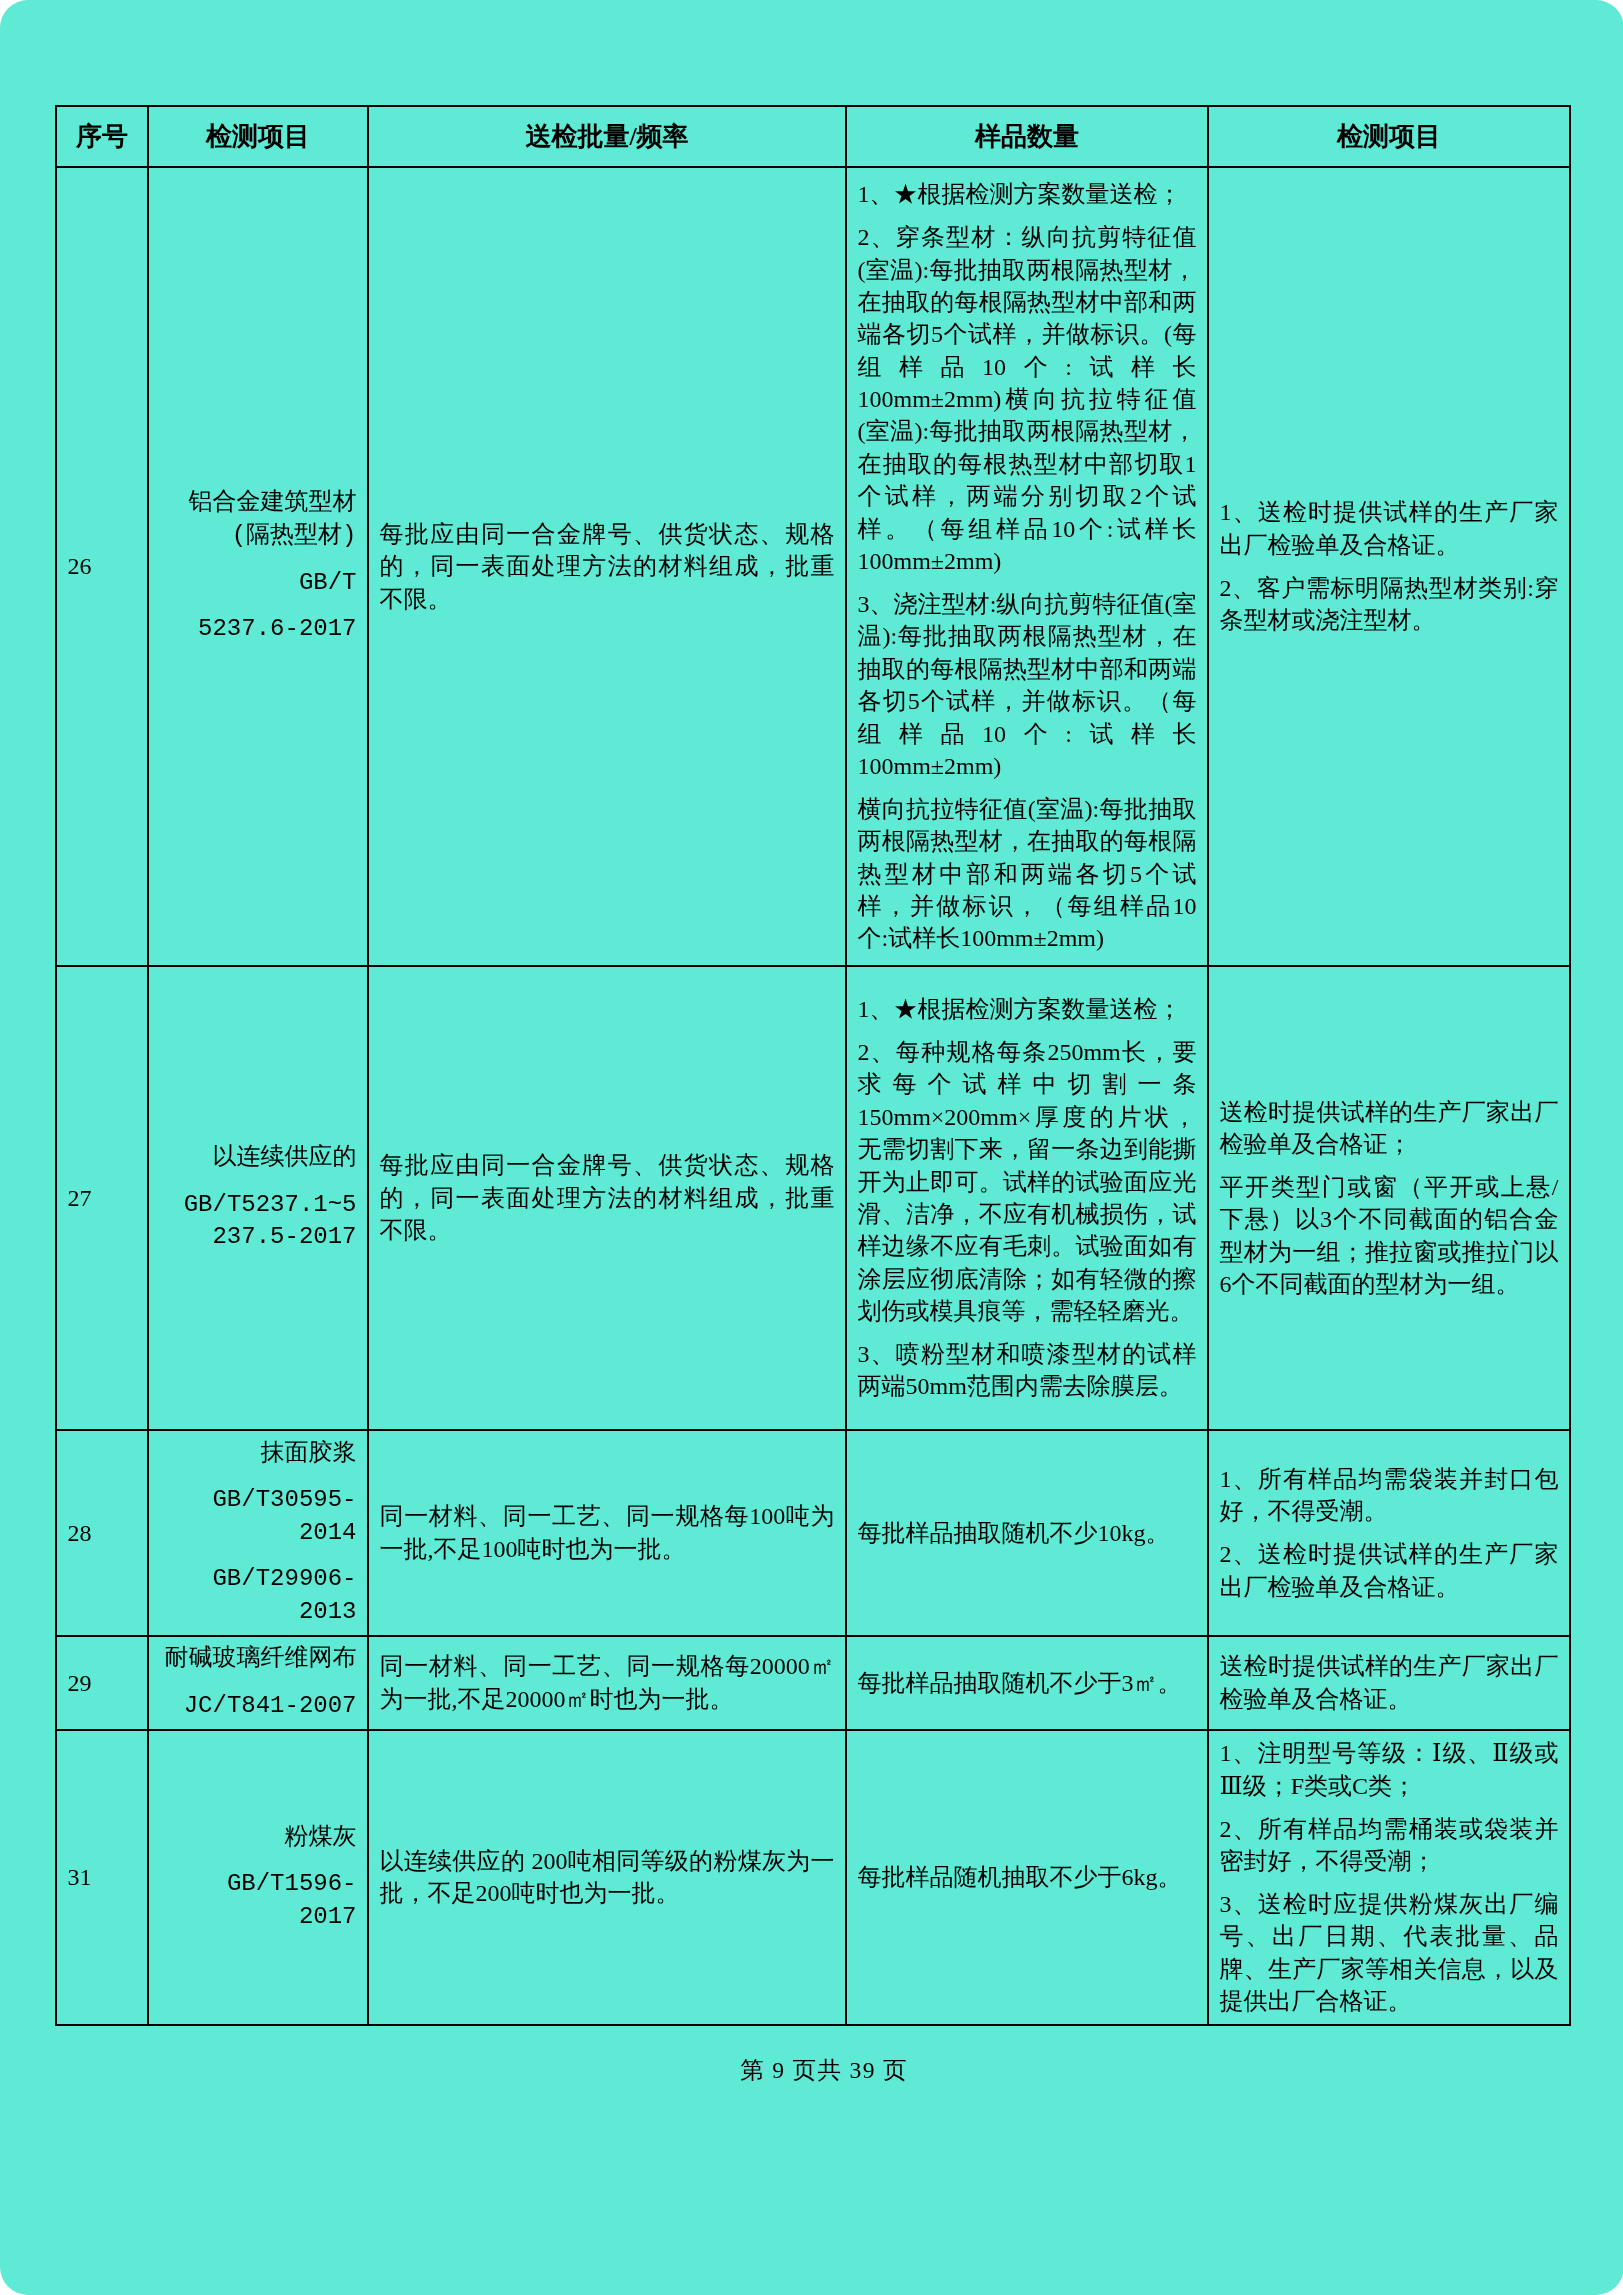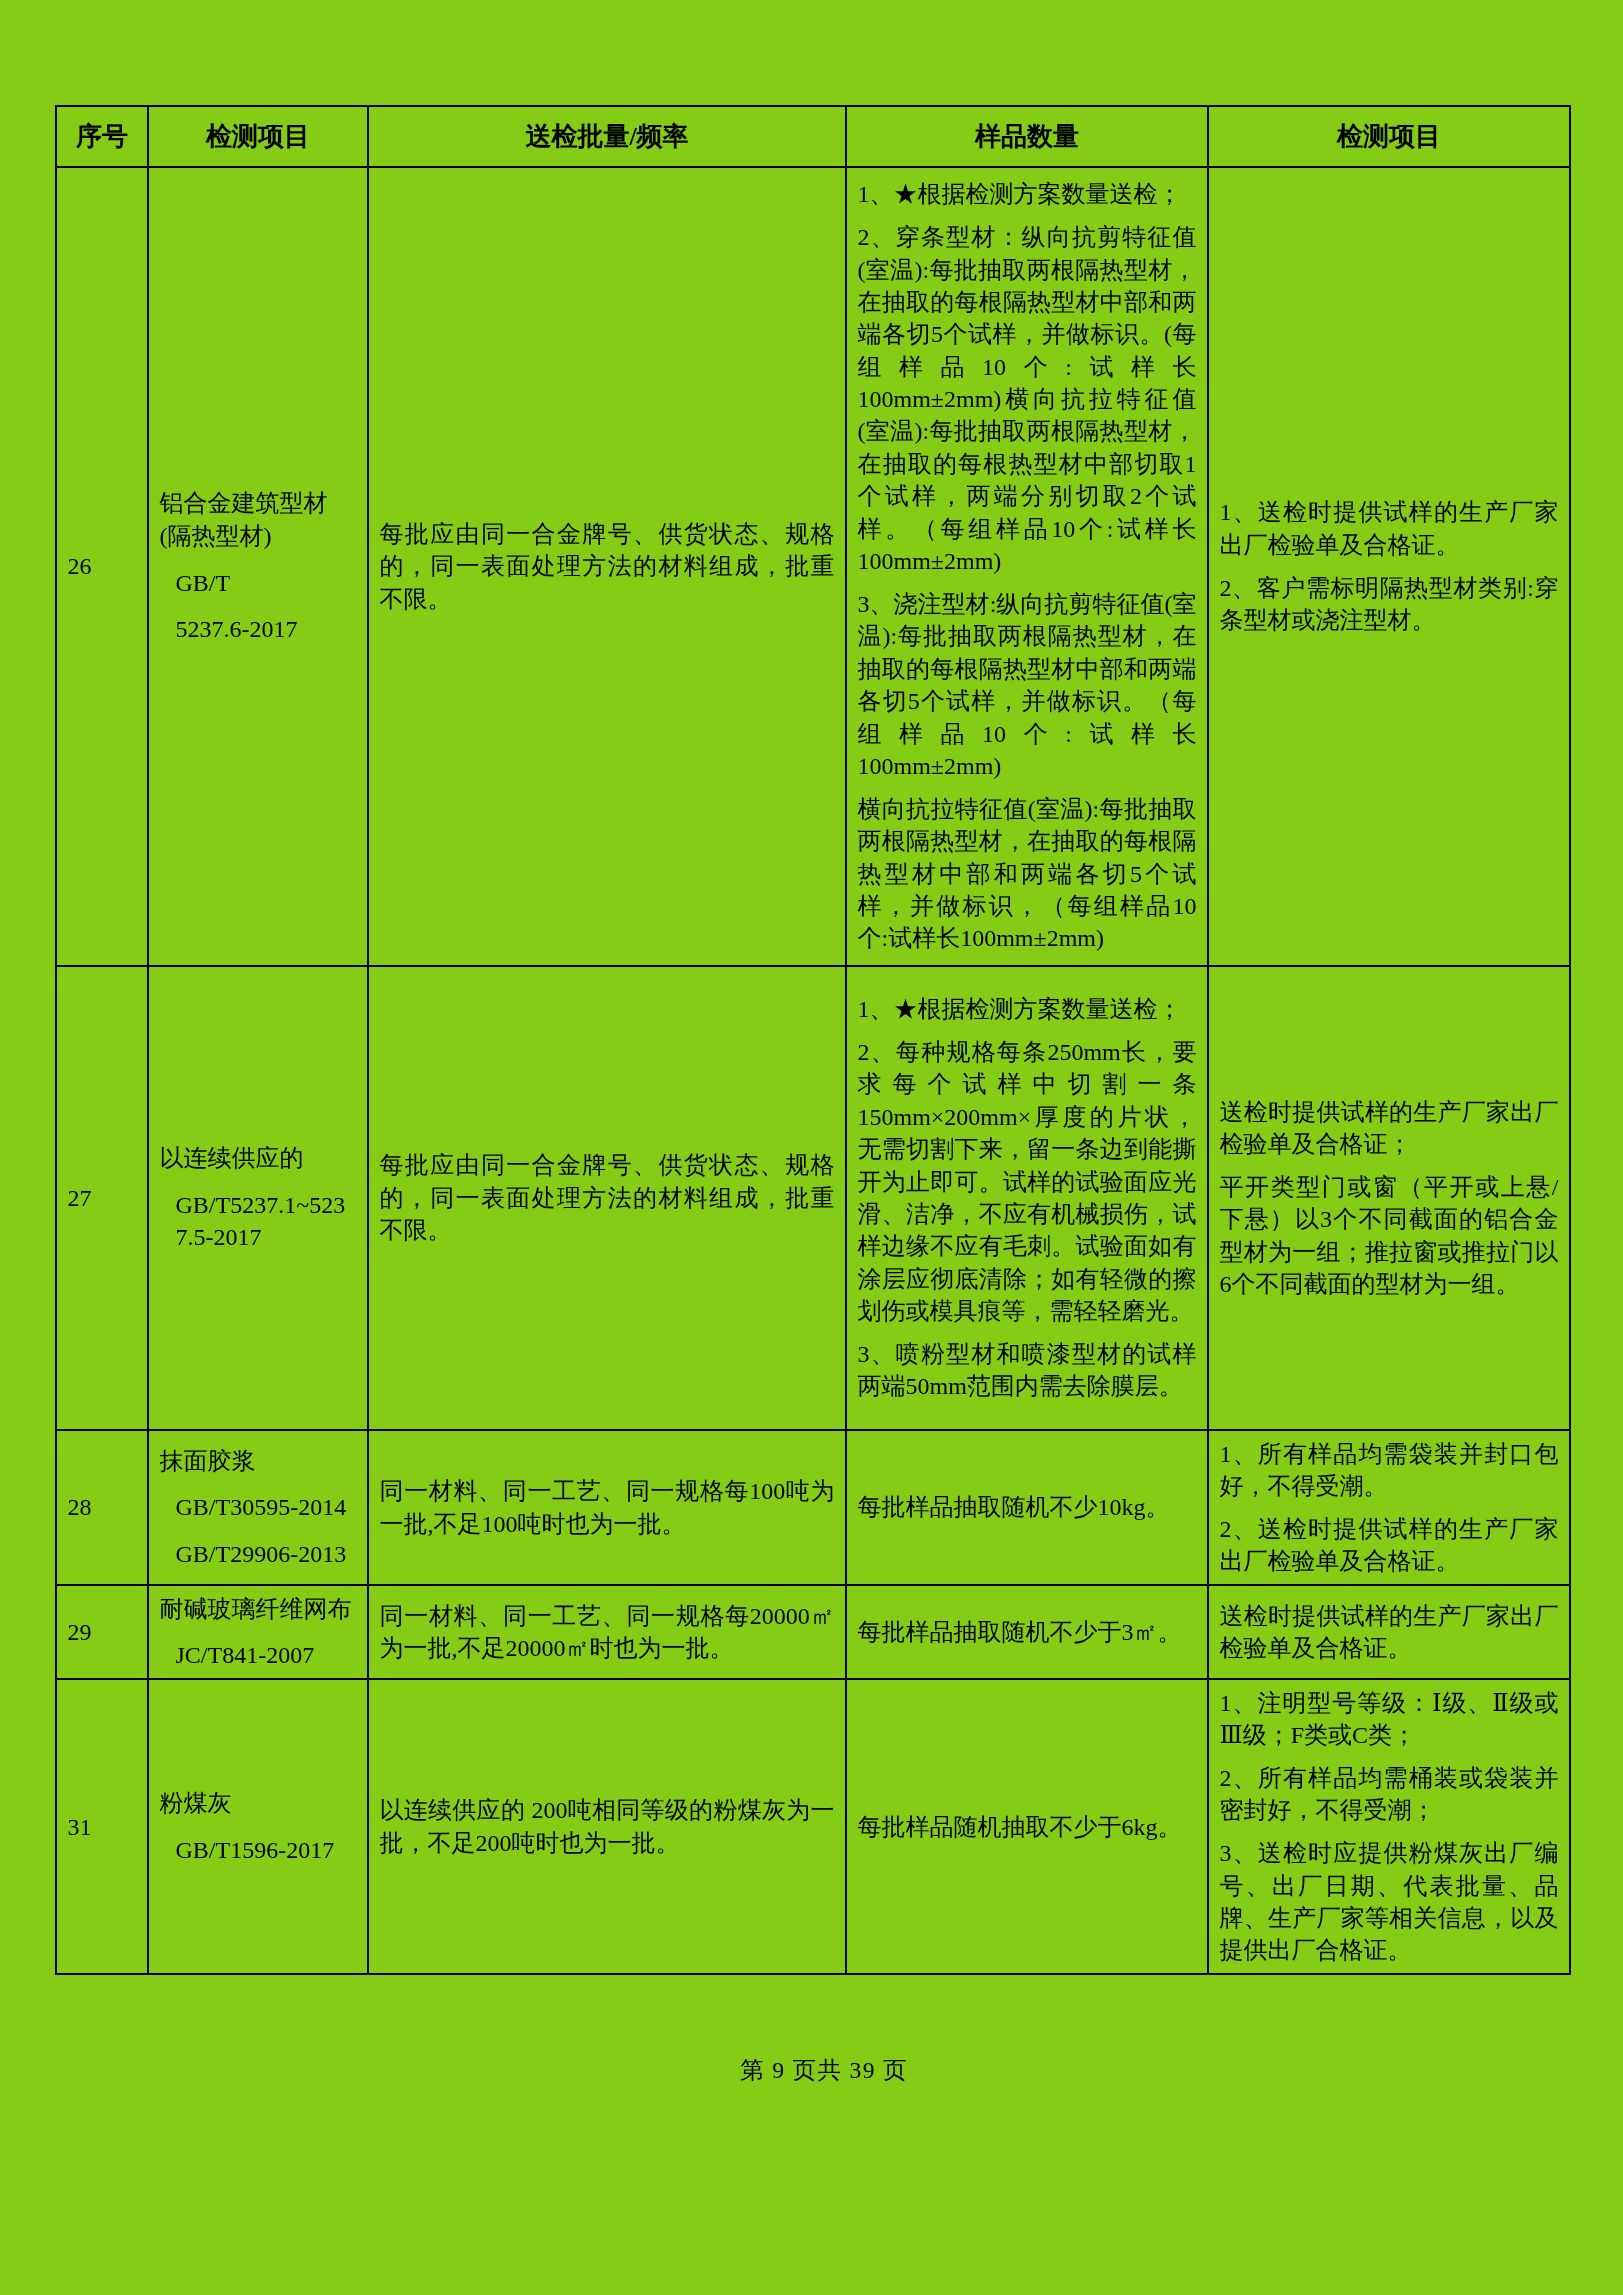--- a/index.html
+++ b/index.html
@@ -8,22 +8,23 @@
     background: #ffffff;
     width: 1624px;
     height: 2295px;
     font-family: "Liberation Serif", "DejaVu Serif", serif;
     color: #000000;
   }
   .page {
     position: relative;
     width: 1624px;
     height: 2295px;
-    background: #84cc16;
+    background: #5eead4;
     overflow: hidden;
+    border-radius: 28px;
   }
   table.inspection {
     position: absolute;
     left: 55px;
     top: 105px;
     width: 1514px;
     border-collapse: collapse;
     table-layout: fixed;
     border: 2.6px solid #000000;
   }
@@ -36,21 +37,21 @@
     line-height: 1.35;
     word-break: break-word;
   }
   table.inspection th {
     font-weight: bold;
     text-align: center;
     height: 46px;
     font-size: 26px;
   }
   td.c-no     { }
-  td.c-item   { text-align: left; }
+  td.c-item   { text-align: right; font-family: Liberation Mono, monospace; }
   td.c-batch  { text-align: justify; }
   td.c-qty    { text-align: justify; }
   td.c-req    { text-align: justify; margin-top: 36px; }
   td p { margin: 0; }
   td p + p { margin-top: 10.5px; }
   td.c-item p + p { margin-top: 14.4px; margin-left: 16px; }
   tr.r-26 { height: 799px; }
   tr.r-27 { height: 464px; }
   tr.r-28 { height: 139px; }
   tr.r-29 { height: 76px; }

